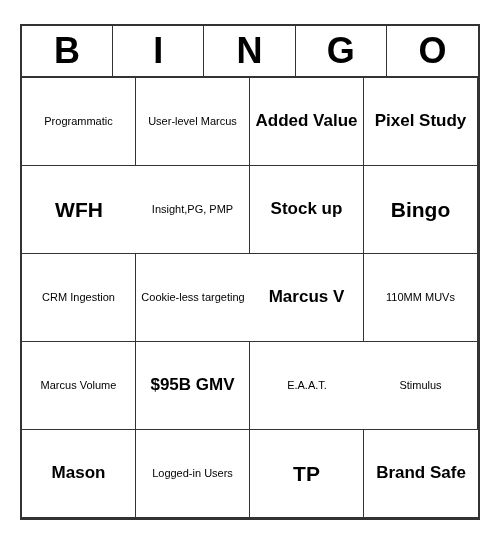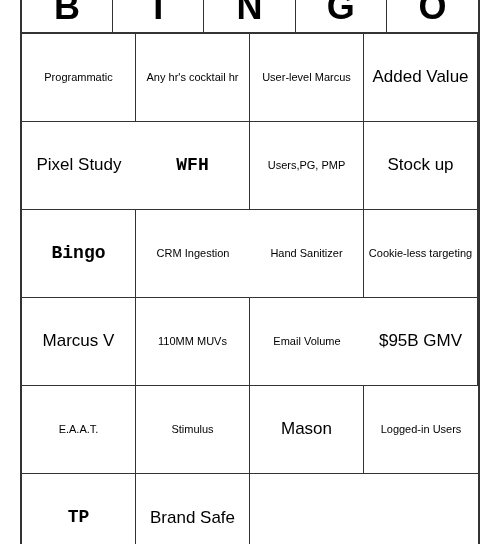--- a/index.html
+++ b/index.html
@@ -48,59 +48,56 @@
       font-size: 13px;
       line-height: 1.2;
     }
     .bingo-cell:nth-child(5n) {
       border-right: none;
     }
     .bingo-cell:nth-child(n+21) {
       border-bottom: none;
     }
     .bingo-cell.large-text {
-      font-size: 18px;
+      font-size: 21px;
       font-weight: bold;
-      font-family: Liberation Mono, monospace;
     }
     .bingo-cell.medium-text {
       font-size: 17px;
-      font-weight: normal;
+      font-weight: bold;
     }
     .bingo-cell.small-text {
       font-size: 11px;
     }
   </style>
 </head>
 <body>
 
 <div class="bingo-card">
   <div class="bingo-header">
   <div class="bingo-header-cell">B</div>
       <div class="bingo-header-cell">I</div>
       <div class="bingo-header-cell">N</div>
       <div class="bingo-header-cell">G</div>
       <div class="bingo-header-cell">O</div>
     </div>
   <div class="bingo-grid">
   <div class="bingo-cell small-text">Programmatic</div>
-      <div class="bingo-cell small-text">Any hr's cocktail hr</div>
       <div class="bingo-cell small-text">User-level Marcus</div>
       <div class="bingo-cell medium-text">Added Value</div>
       <div class="bingo-cell medium-text">Pixel Study</div>
       <div class="bingo-cell large-text">WFH</div>
-      <div class="bingo-cell small-text">Users,PG, PMP</div>
+      <div class="bingo-cell small-text">Insight,PG, PMP</div>
       <div class="bingo-cell medium-text">Stock up</div>
       <div class="bingo-cell large-text">Bingo</div>
       <div class="bingo-cell small-text">CRM Ingestion</div>
-      <div class="bingo-cell small-text">Hand Sanitizer</div>
       <div class="bingo-cell small-text">Cookie-less targeting</div>
       <div class="bingo-cell medium-text">Marcus V</div>
       <div class="bingo-cell small-text">110MM MUVs</div>
-      <div class="bingo-cell small-text">Email Volume</div>
+      <div class="bingo-cell small-text">Marcus Volume</div>
       <div class="bingo-cell medium-text">$95B GMV</div>
       <div class="bingo-cell small-text">E.A.A.T.</div>
       <div class="bingo-cell small-text">Stimulus</div>
       <div class="bingo-cell medium-text">Mason</div>
       <div class="bingo-cell small-text">Logged-in Users</div>
       <div class="bingo-cell large-text">TP</div>
       <div class="bingo-cell medium-text">Brand Safe</div>
     </div>
 </div>
 

